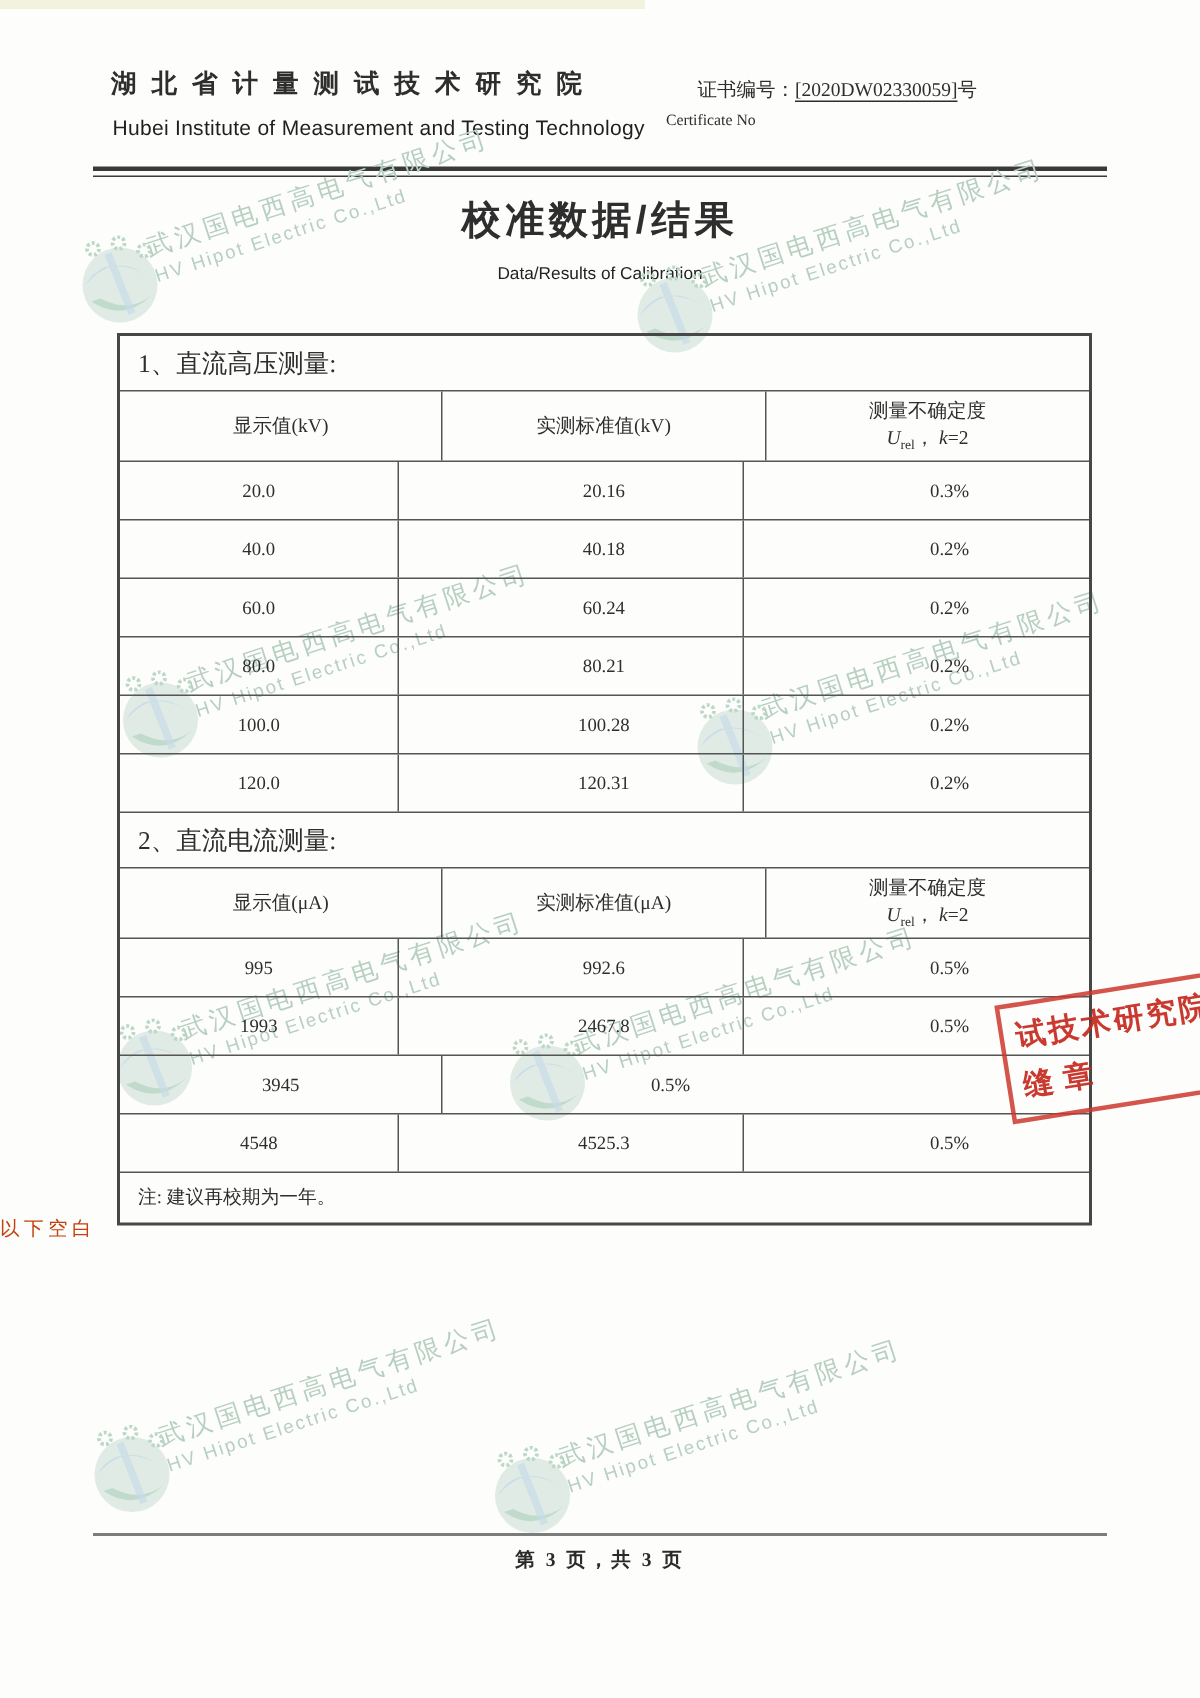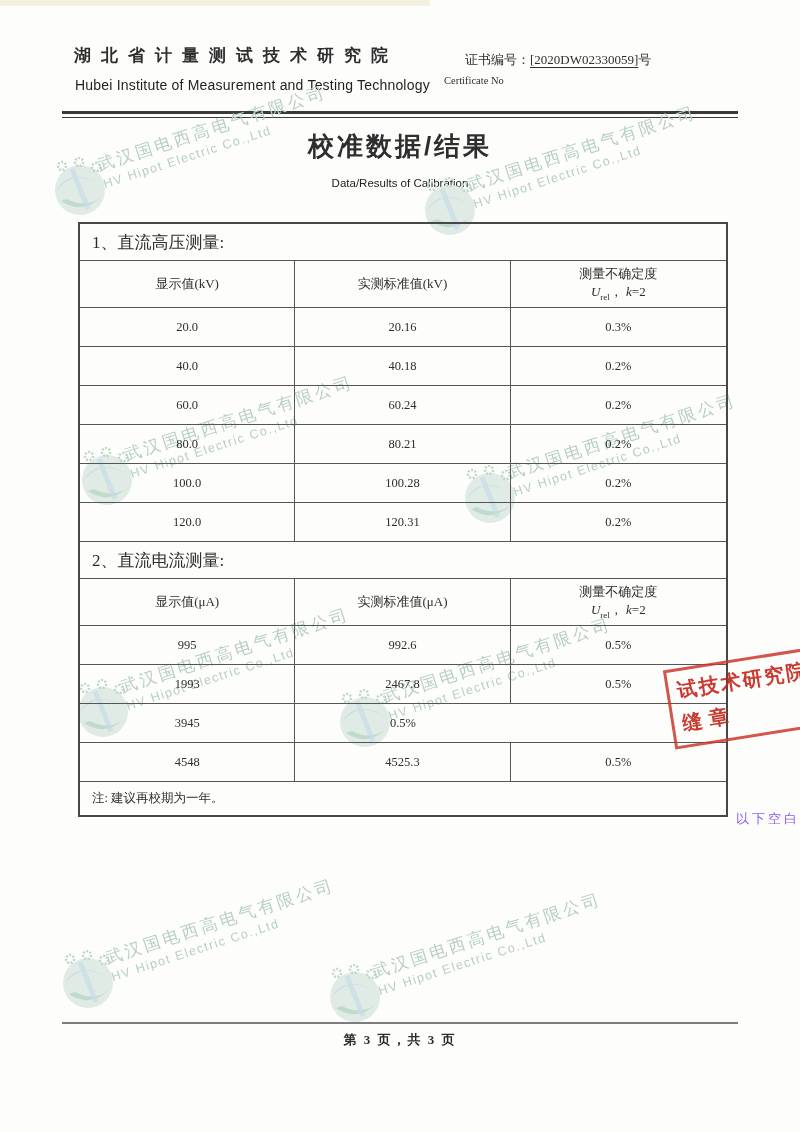--- a/index.html
+++ b/index.html
@@ -35,30 +35,30 @@
         font-size:26px;letter-spacing:3px;}
   .subtitle{position:absolute;left:0;top:177px;width:100%;text-align:center;
         font-family:"Liberation Sans","DejaVu Sans",sans-serif;font-size:11.5px;color:#222;}
   
   .main-box{position:absolute;left:78px;top:222px;width:650px;border:2px solid #474747;
         box-sizing:border-box;z-index:2;}
   .sec-label{padding:7px 12px 6px;font-size:17px;border-bottom:1px solid var(--line);}
   .t-head{display:flex;border-bottom:1px solid var(--line);}
   .t-head .cell{min-height:46px;display:flex;flex-direction:column;justify-content:center;
         align-items:center;font-size:13px;line-height:1.35;}
-  .t-row{display:flex;border-bottom:1px solid var(--line);}
+  .t-row{display:flex;border-bottom:1px solid var(--line);gap:44px;}
   .t-row .cell{height:38px;display:flex;justify-content:center;align-items:center;font-size:12.5px;}
   .cell{width:33.333%;box-sizing:border-box;}
   .cell.c1,.cell.c2{border-right:1px solid var(--line);}
   .note-row{padding:8px 12px;font-size:12.5px;}
   .usub{font-size:9px;}
   .ital{font-style:italic;}
   
-  .blank-marker{position:absolute;left:0;top:810px;width:100%;text-align:right;
-        font-size:13px;letter-spacing:3px;color:#8b5cf6;}
+  .blank-marker{position:absolute;left:0;top:810px;width:100%;text-align:left;
+        font-size:13px;letter-spacing:3px;color:#c2410c;}
   .footer-rule{position:absolute;left:62px;top:1022px;width:676px;border-top:2px solid #7c7c7c;}
   .footer-text{position:absolute;left:0;top:1031px;width:100%;text-align:center;
         font-size:13px;letter-spacing:2px;color:#2b2b2b;font-weight:bold;}
   
   .wm{position:absolute;width:310px;height:112px;z-index:1;pointer-events:none;}
   .wm-logo{position:absolute;left:0;bottom:0;width:60px;height:60px;}
   .wm-text{position:absolute;left:56px;bottom:26px;transform:rotate(-18deg);
         transform-origin:left bottom;white-space:nowrap;color:var(--wm-text);}
   .wm-cn{font-size:17px;letter-spacing:3px;font-family:"Liberation Sans","DejaVu Sans",sans-serif;}
   .wm-en{font-size:12.5px;letter-spacing:1.5px;font-family:"Liberation Sans","DejaVu Sans",sans-serif;

